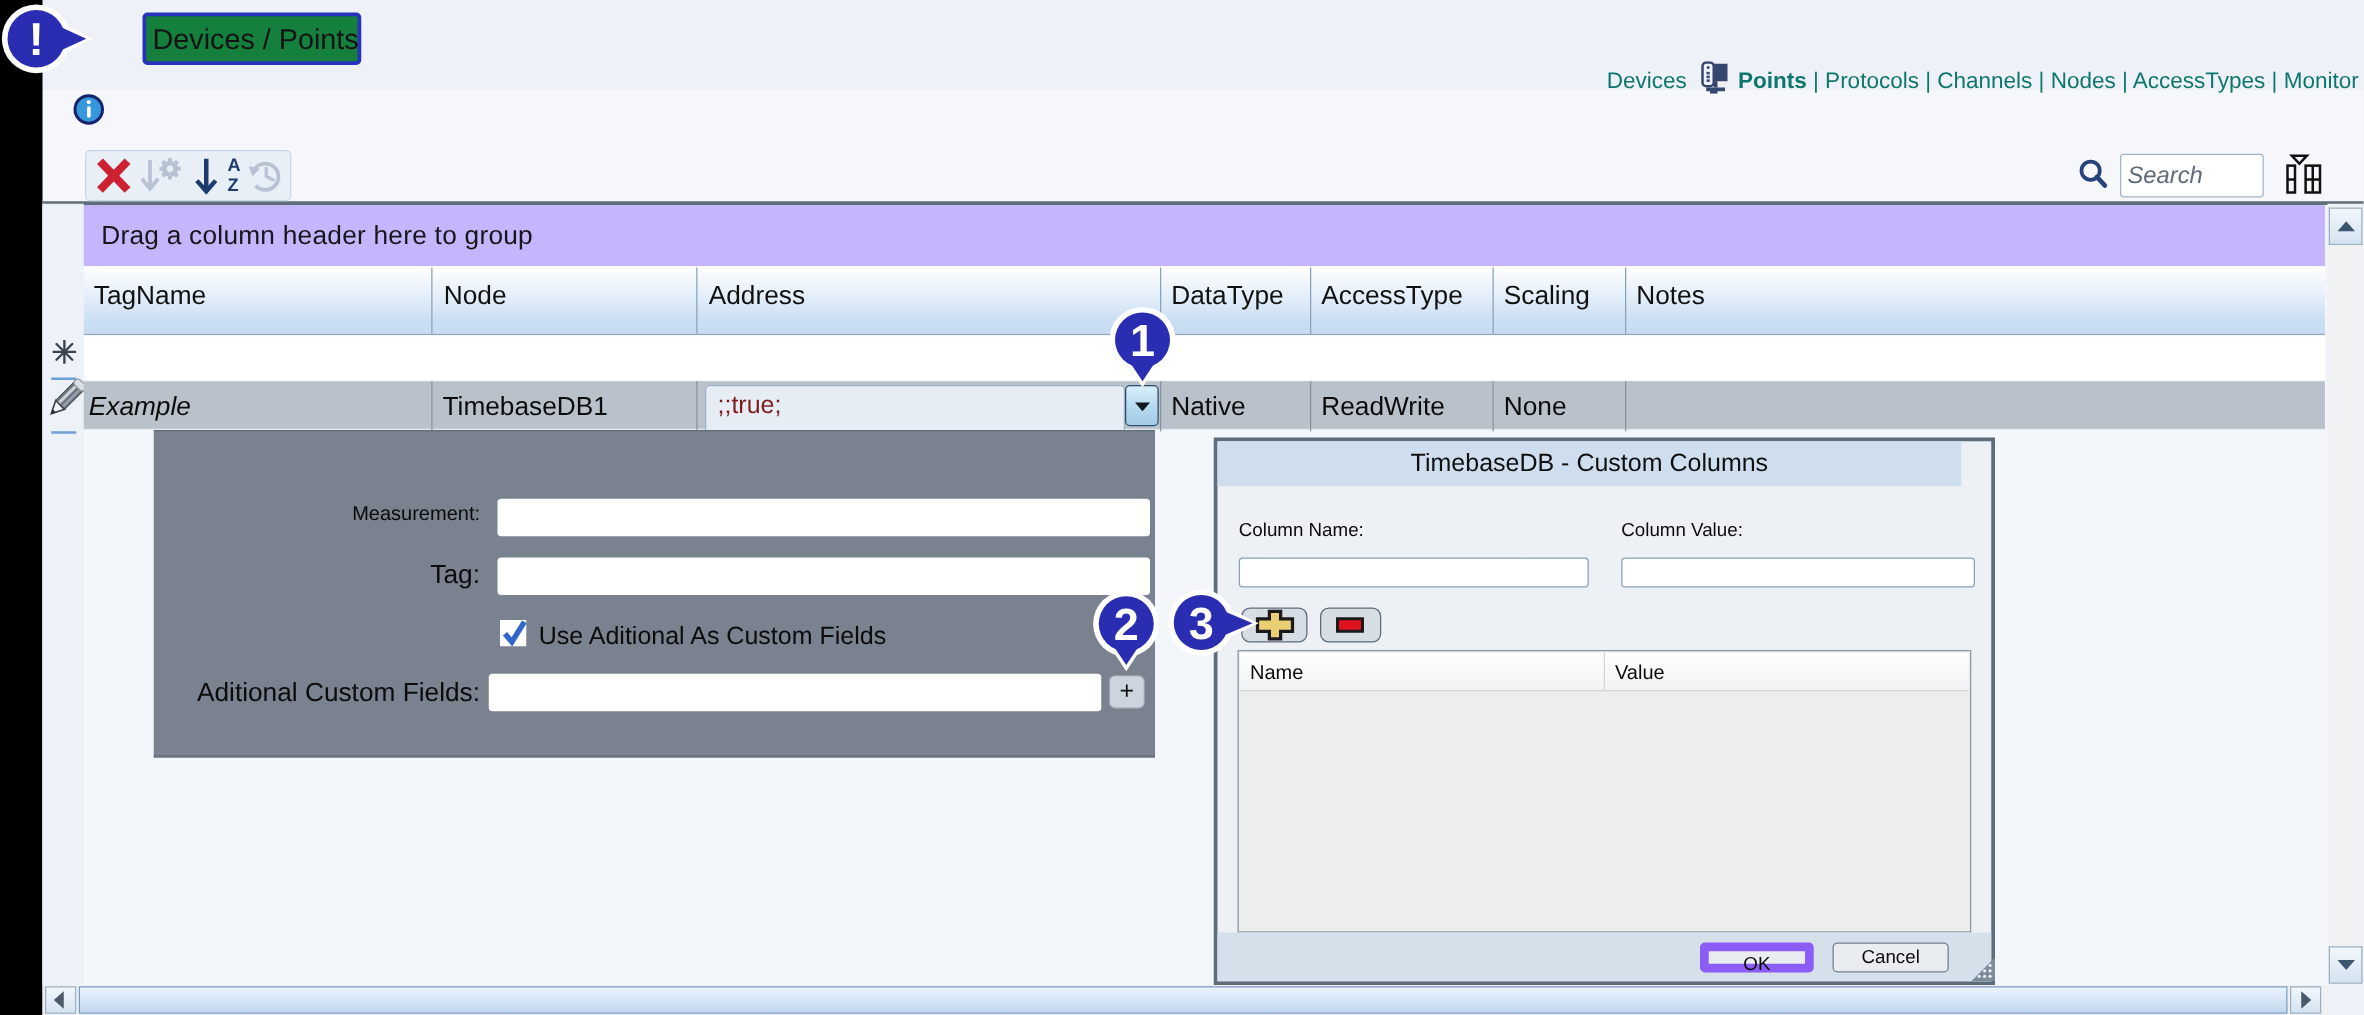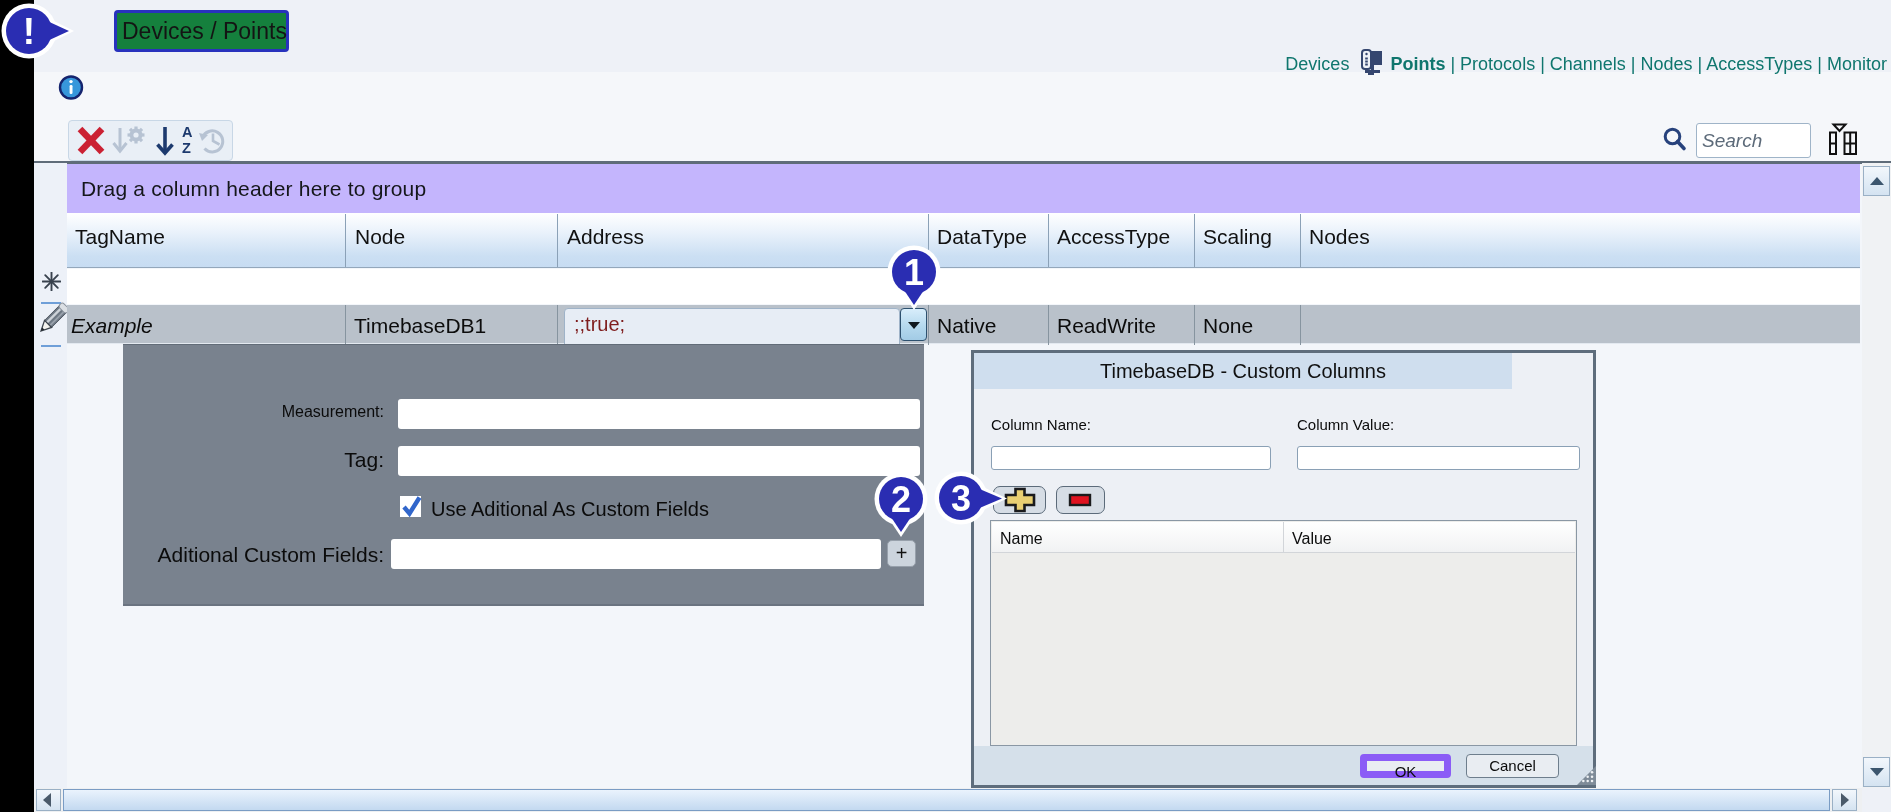--- a/index.html
+++ b/index.html
@@ -128,21 +128,21 @@
 <div class="abs" style="left:67px;top:164px;width:1793px;height:49px;background:#c4b5fd;color:#15171a;font-size:21px;line-height:50px;padding-left:14px;letter-spacing:0.2px;">Drag a column header here to group</div>
 
 <div class="abs" style="left:67px;top:213px;width:1793px;height:55px;background:linear-gradient(#ffffff, #eaf2fb 35%, #cbdff3 80%, #c7dcf2);border-bottom:1px solid #93a7bb;"></div>
 <div class="abs" id="hdrlabels" style="left:0;top:0;font-size:21px;color:#111;">
   <span class="abs" style="left:75px;top:225px;">TagName</span>
   <span class="abs" style="left:355px;top:225px;">Node</span>
   <span class="abs" style="left:567px;top:225px;">Address</span>
   <span class="abs" style="left:937px;top:225px;">DataType</span>
   <span class="abs" style="left:1057px;top:225px;">AccessType</span>
   <span class="abs" style="left:1203px;top:225px;">Scaling</span>
-  <span class="abs" style="left:1309px;top:225px;">Nodes</span>
+  <span class="abs" style="left:1309px;top:225px;">Notes</span>
 </div>
 
 <div class="abs hsep" style="left:345px;top:214px;width:1px;height:53px;background:#8ba1b7;"></div>
 <div class="abs hsep" style="left:557px;top:214px;width:1px;height:53px;background:#8ba1b7;"></div>
 <div class="abs hsep" style="left:928px;top:214px;width:1px;height:53px;background:#8ba1b7;"></div>
 <div class="abs hsep" style="left:1048px;top:214px;width:1px;height:53px;background:#8ba1b7;"></div>
 <div class="abs hsep" style="left:1194px;top:214px;width:1px;height:53px;background:#8ba1b7;"></div>
 <div class="abs hsep" style="left:1300px;top:214px;width:1px;height:53px;background:#8ba1b7;"></div>
 
 <div class="abs" style="left:67px;top:269px;width:1793px;height:35px;background:#ffffff;"></div>
@@ -174,21 +174,21 @@
 <div class="abs" style="left:400px;top:496px;width:21px;height:21px;background:#fff;"></div>
 <svg class="abs" style="left:400px;top:493px;" width="26" height="26" viewBox="0 0 26 26">
   <path d="M4 14 L9.5 20.5 L19.5 4.5" stroke="#3166cb" stroke-width="4.4" fill="none"></path>
 </svg>
 <div class="abs" style="left:431px;top:498px;font-size:20px;color:#0b0b0b;">Use Aditional As Custom Fields</div>
 <div class="abs" style="left:124px;top:543px;width:260px;text-align:right;font-size:21px;color:#0b0b0b;">Aditional Custom Fields:</div>
 <div class="abs" style="left:391px;top:539px;width:490px;height:30px;background:#fff;border-radius:3px;"></div>
 <div class="abs" style="left:887px;top:540px;width:29px;height:27px;background:#ccd4dd;border:1px solid #97a0ab;border-radius:5px;font-size:20px;color:#111;text-align:center;line-height:25px;">+</div>
 
 <div class="abs" style="left:971px;top:350px;width:625px;height:438px;background:#edf0f5;border:3px solid #5e6d7c;"></div>
-<div class="abs" style="left:974px;top:353px;width:538px;height:36px;background:#cfdeee;text-align:center;font-size:20px;color:#101010;line-height:36px;">TimebaseDB - Custom Columns</div>
+<div class="abs" style="left:974px;top:353px;width:595px;height:36px;background:#cfdeee;text-align:center;font-size:20px;color:#101010;line-height:36px;">TimebaseDB - Custom Columns</div>
 <div class="abs" style="left:991px;top:416px;font-size:15px;color:#0b0b0b;">Column Name:</div>
 <div class="abs" style="left:1297px;top:416px;font-size:15px;color:#0b0b0b;">Column Value:</div>
 <div class="abs" style="left:991px;top:446px;width:280px;height:24px;background:#fff;border:1px solid #8aa0b5;border-radius:3px;"></div>
 <div class="abs" style="left:1297px;top:446px;width:283px;height:24px;background:#fff;border:1px solid #8aa0b5;border-radius:3px;"></div>
 
 <div class="abs" style="left:993px;top:486px;width:53px;height:28px;background:#d6dde5;border:1px solid #5c6b7a;border-radius:7px;"></div>
 <svg class="abs" style="left:1004px;top:487px;" width="32" height="26" viewBox="0 0 32 26">
   <path d="M11.5 2 L20.5 2 L20.5 8 L30 8 L30 18 L20.5 18 L20.5 24 L11.5 24 L11.5 18 L2 18 L2 8 L11.5 8 Z" fill="#e9cf72" stroke="#1a1a1c" stroke-width="2.6"></path>
 </svg>
 

